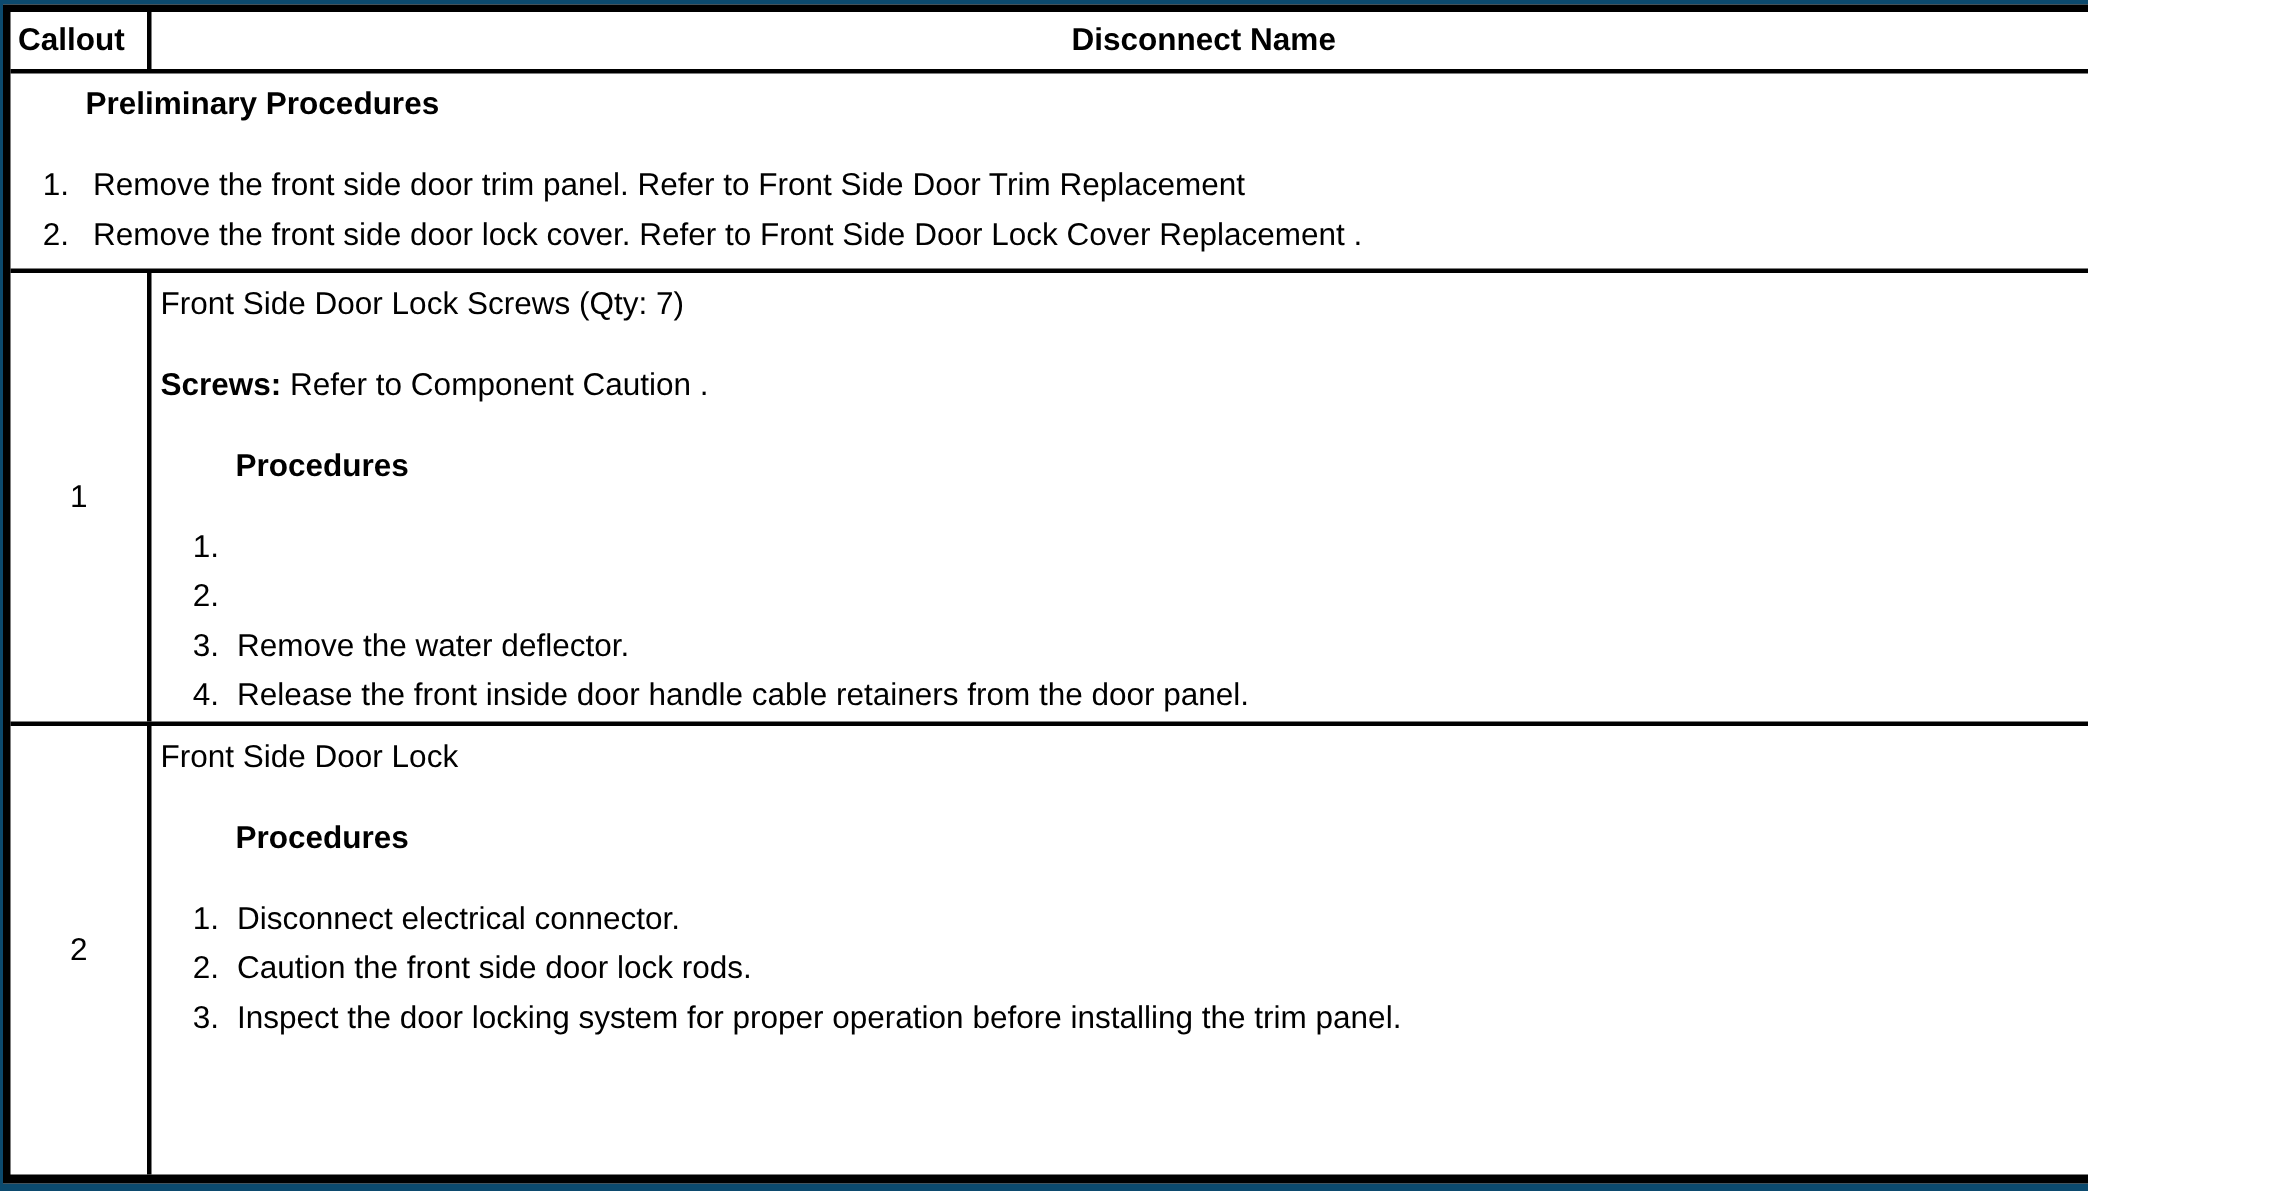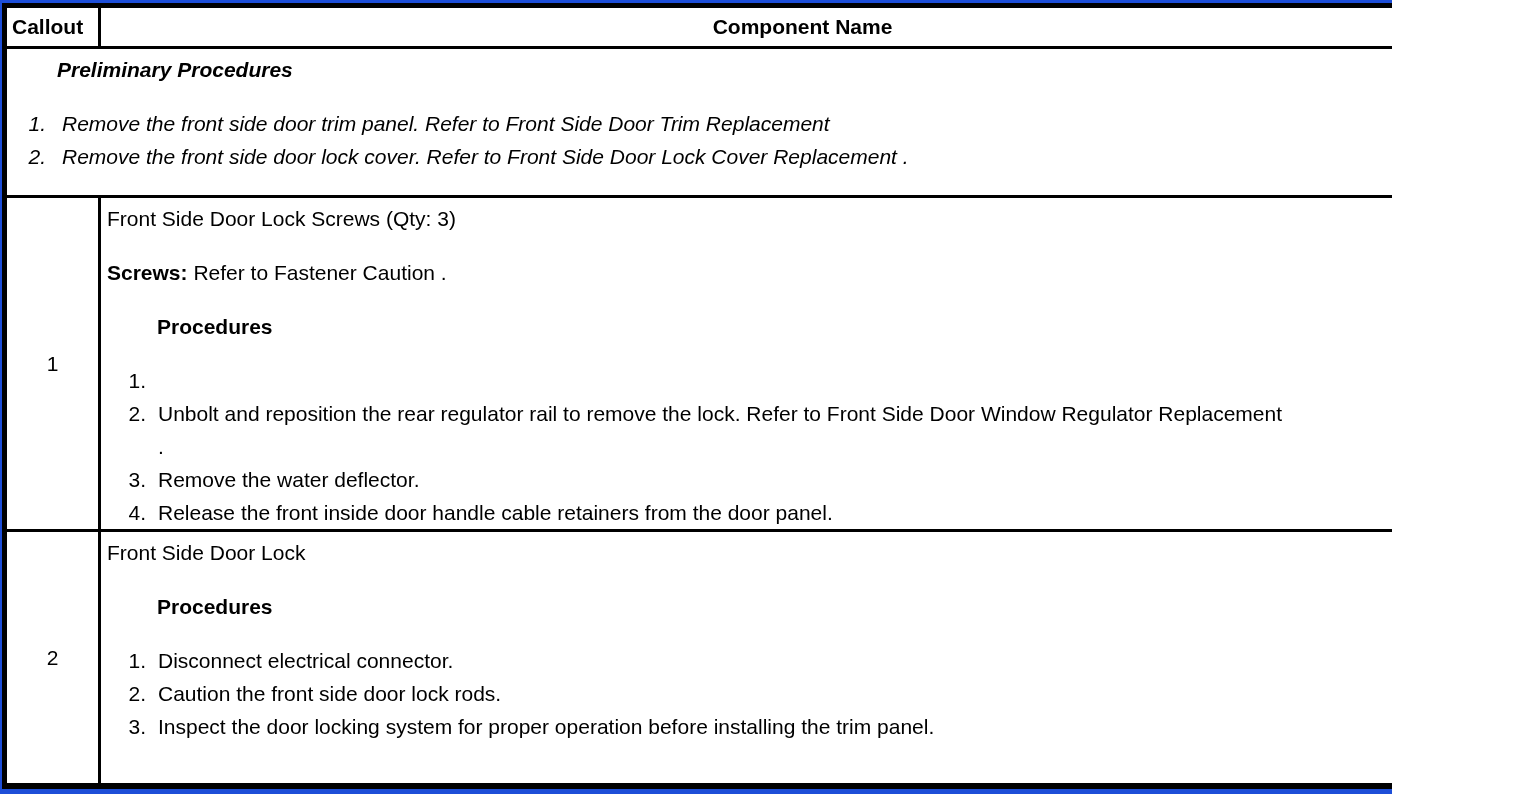--- a/index.html
+++ b/index.html
@@ -11,21 +11,21 @@
     font-family: "Liberation Sans", sans-serif;
     color: #000000;
     font-size: 21px;
     line-height: 33px;
     -webkit-font-smoothing: antialiased;
   }
   .sheet {
     position: relative;
     width: 1392px;
     height: 794px;
-    background: #1d4ed8;
+    background: #0c4a6e;
     overflow: hidden;
   }
   .doc-table {
     position: absolute;
     left: 2px;
     top: 3px;
     width: 1507px;
     height: 786px;
     box-sizing: border-box;
     border: 5px solid #000000;
@@ -58,22 +58,21 @@
     font-weight: bold;
     padding: 2px 0 0 5px;
   }
   .hdr-component {
     font-weight: bold;
     text-align: center;
     padding-top: 2px;
   }
   .prelim-cell {
     width: 100%;
-    padding: 4px 0 22px 0;
-    font-style: italic;
+    padding: 4px 0 6px 0;
   }
   .prelim-title {
     font-weight: bold;
     padding-left: 50px;
   }
   .steps {
     margin-top: 21px;
   }
   .step {
     display: flex;
@@ -123,21 +122,21 @@
   }
 </style>
 </head>
 <body>
 
 <div class="sheet">
   <div class="doc-table">
 
     <div class="row header-row">
       <div class="callout-col hdr-callout">Callout</div>
-      <div class="comp-col hdr-component">Component Name</div>
+      <div class="comp-col hdr-component">Disconnect Name</div>
     </div>
 
     <div class="row">
       <div class="prelim-cell">
         <div class="prelim-title">Preliminary Procedures</div>
         <div class="steps">
           <div class="step">
             <span class="num">1.</span>
             <span class="txt">Remove the front side door trim panel. Refer to Front Side Door Trim Replacement</span>
           </div>
@@ -145,35 +144,31 @@
             <span class="num">2.</span>
             <span class="txt">Remove the front side door lock cover. Refer to Front Side Door Lock Cover Replacement .</span>
           </div>
         </div>
       </div>
     </div>
 
     <div class="row grow">
       <div class="callout-col callout-num">1</div>
       <div class="comp-col comp-content">
-        <div class="para first">Front Side Door Lock Screws (Qty: 3)</div>
+        <div class="para first">Front Side Door Lock Screws (Qty: 7)</div>
         <div class="para">
-          <span class="bold">Screws:</span><span> Refer to Fastener Caution .</span>
+          <span class="bold">Screws:</span><span> Refer to Component Caution .</span>
         </div>
         <div class="para proc-title">Procedures</div>
         <div class="steps">
           <div class="step">
             <span class="num">1.</span>
           </div>
           <div class="step">
             <span class="num">2.</span>
-            <span class="txt">
-              <div>Unbolt and reposition the rear regulator rail to remove the lock. Refer to Front Side Door Window Regulator Replacement</div>
-              <div>.</div>
-            </span>
           </div>
           <div class="step">
             <span class="num">3.</span>
             <span class="txt">
               <div>Remove the water deflector.</div>
             </span>
           </div>
           <div class="step">
             <span class="num">4.</span>
             <span class="txt">

